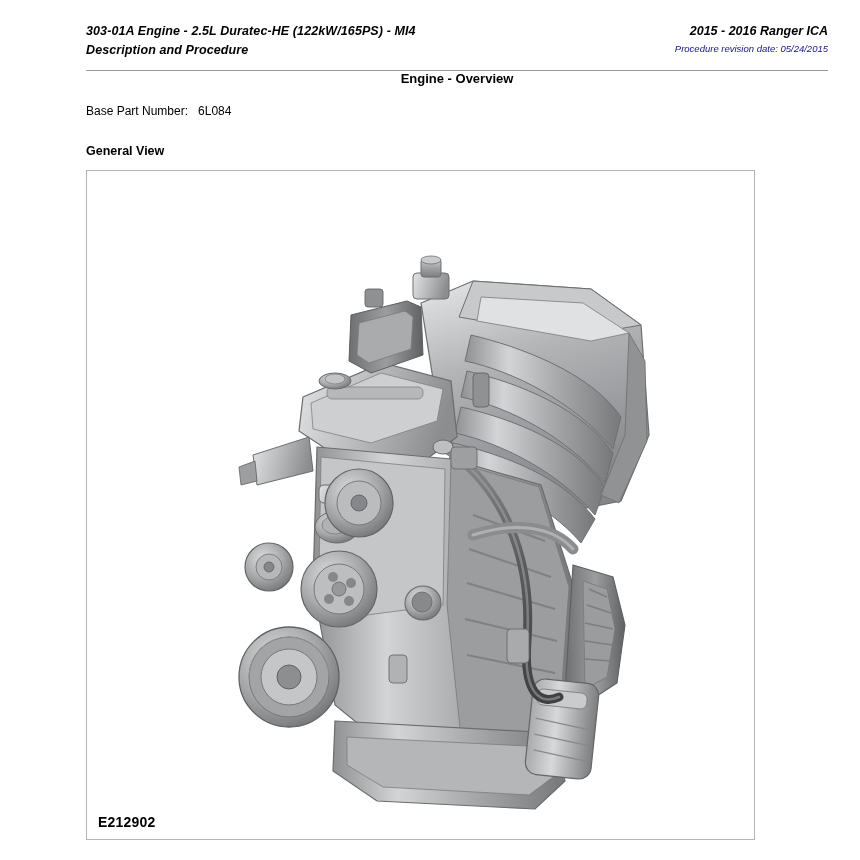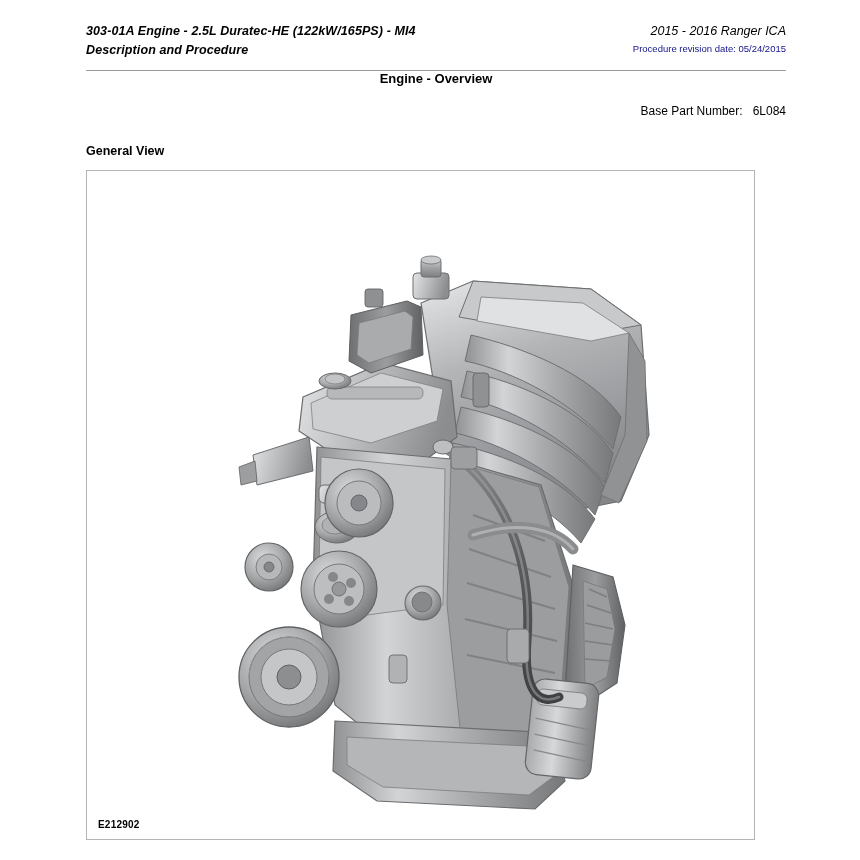--- a/index.html
+++ b/index.html
@@ -14,65 +14,66 @@
     color: #000000;
     position: relative;
     overflow: hidden;
   }
   .page {
     position: absolute;
     left: 0; top: 0;
     width: 860px;
     height: 622px;
     box-sizing: border-box;
-    padding: 22px 74px 0 86px;
+    padding: 22px 32px 0 86px;
   }
   
   .header {
     display: flex;
     justify-content: space-between;
     align-items: flex-start;
     padding-bottom: 6px;
   }
   .header-left {
     font-style: italic;
     font-weight: bold;
     font-size: 12.5px;
     line-height: 19px;
     letter-spacing: 0.1px;
   }
   .header-right {
     text-align: right;
   }
   .header-right .doc-title {
     font-style: italic;
-    font-weight: normal;
+    font-weight: bold;
     font-size: 12.5px;
     line-height: 19px;
   }
   .header-right .rev-date {
+    font-style: italic;
     font-size: 9.5px;
     color: #13138c;
     line-height: 14px;
     margin-top: 1px;
     text-align: center;
   }
   .header-rule {
     border: none;
     border-top: 1px solid #9a9a9a;
     margin: 4px 0 0 0;
   }
   
   .doc-heading {
     text-align: center;
     font-weight: bold;
     font-size: 13px;
   }
   .base-part {
-    text-align: right;
+    text-align: left;
     font-size: 12px;
     margin-top: 18px;
   }
   .section-title {
     font-weight: bold;
     font-size: 12.5px;
     margin-top: 26px;
     margin-left: 0px;
   }
   
@@ -82,21 +83,21 @@
     width: 669px;
     height: 670px;
     border: 1px solid #b4b4b4;
     box-sizing: border-box;
     background: #ffffff;
   }
   .figure-id {
     position: absolute;
     left: 11px;
     bottom: 9px;
-    font-size: 10px;
+    font-size: 14px;
     font-weight: bold;
     letter-spacing: 0.2px;
   }
   .engine-wrap {
     position: absolute;
     left: 0; top: 0;
     width: 100%;
     height: 100%;
     display: flex;
     align-items: center;

